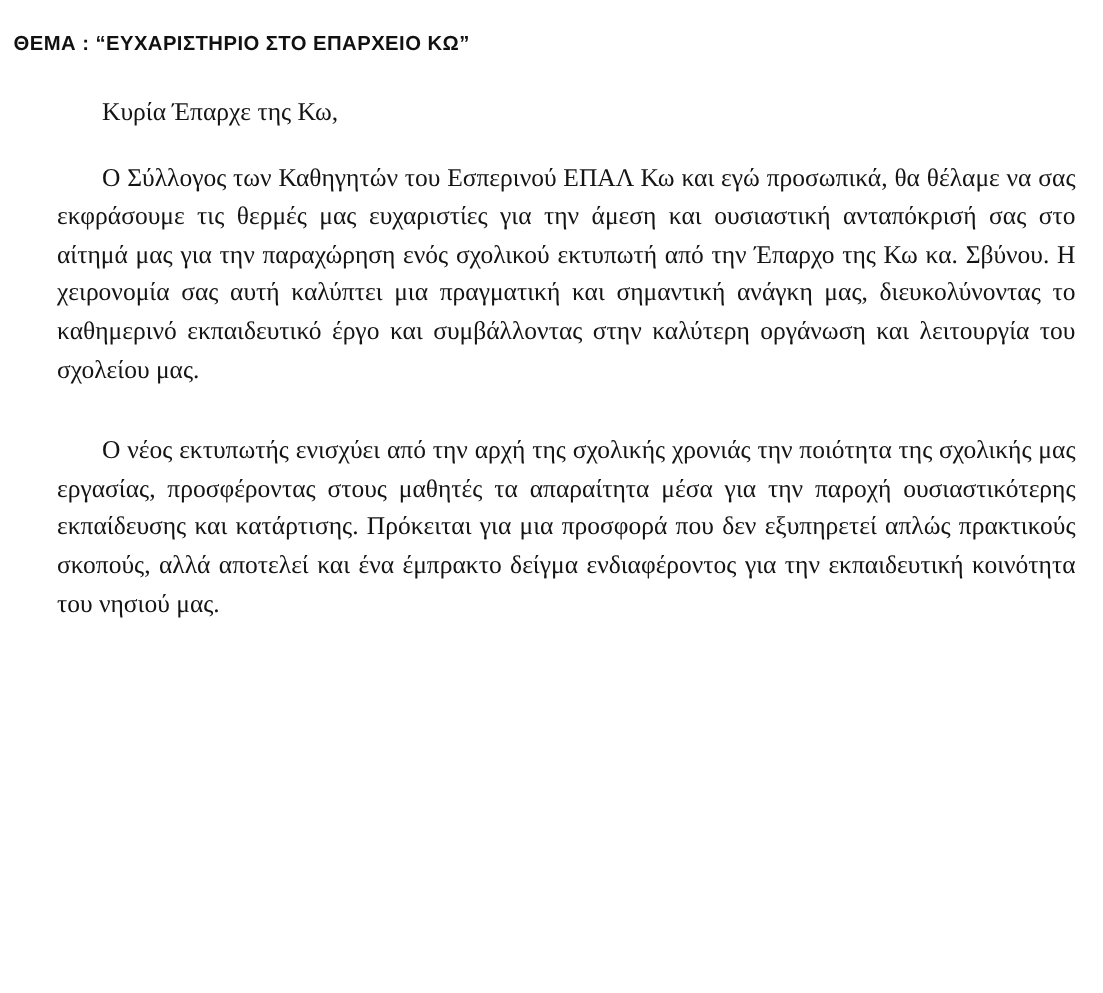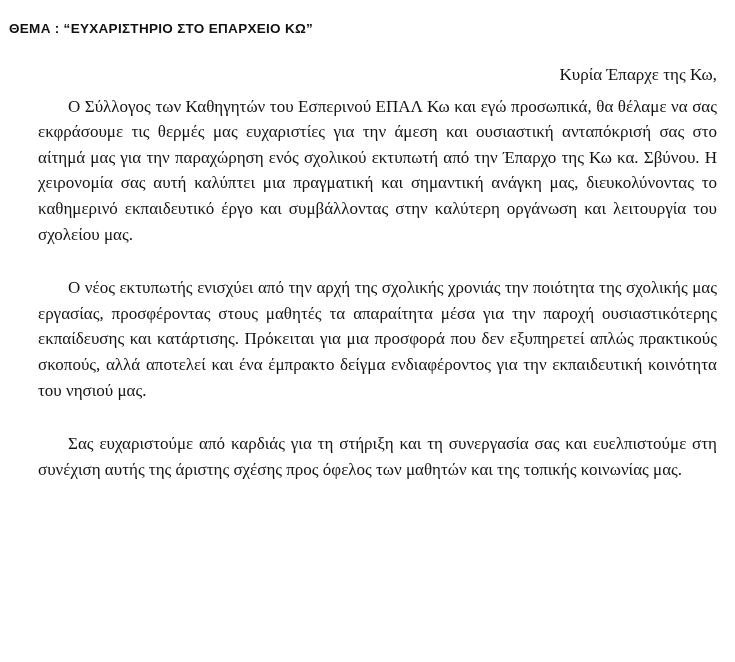--- a/index.html
+++ b/index.html
@@ -35,22 +35,22 @@
     font-size: 17px;
     line-height: 25.6px;
     text-align: justify;
     color: #141414;
   }
   .letter p {
     margin: 0 0 28px 0;
     text-indent: 30px;
   }
   .letter p.salutation {
-    margin-bottom: 6px;
-    text-align: right;
+    margin-bottom: 18px;
+    text-align: left;
   }
   .closing {
     position: absolute;
     left: 503px;
     top: 588px;
     font-family: "Liberation Sans", sans-serif;
     font-weight: bold;
     font-size: 13px;
     letter-spacing: 0.3px;
     color: #111111;
@@ -90,21 +90,20 @@
 <body>
 
 <div class="page">
 
   <div class="subject">ΘΕΜΑ : “ΕΥΧΑΡΙΣΤΗΡΙΟ ΣΤΟ ΕΠΑΡΧΕΙΟ ΚΩ”</div>
 
   <div class="letter">
     <p class="salutation">Κυρία Έπαρχε της Κω,</p>
     <p class="para">Ο Σύλλογος των Καθηγητών του Εσπερινού ΕΠΑΛ Κω και εγώ προσωπικά, θα θέλαμε να σας εκφράσουμε τις θερμές μας ευχαριστίες για την άμεση και ουσιαστική ανταπόκρισή σας στο αίτημά μας για την παραχώρηση ενός σχολικού εκτυπωτή από την Έπαρχο της Κω κα. Σβύνου. Η χειρονομία σας αυτή καλύπτει μια πραγματική και σημαντική ανάγκη μας, διευκολύνοντας το καθημερινό εκπαιδευτικό έργο και συμβάλλοντας στην καλύτερη οργάνωση και λειτουργία του σχολείου μας.</p>
     <p class="para">Ο νέος εκτυπωτής ενισχύει από την αρχή της σχολικής χρονιάς την ποιότητα της σχολικής μας εργασίας, προσφέροντας στους μαθητές τα απαραίτητα μέσα για την παροχή ουσιαστικότερης εκπαίδευσης και κατάρτισης. Πρόκειται για μια προσφορά που δεν εξυπηρετεί απλώς πρακτικούς σκοπούς, αλλά αποτελεί και ένα έμπρακτο δείγμα ενδιαφέροντος για την εκπαιδευτική κοινότητα του νησιού μας.</p>
-    <p class="para">Σας ευχαριστούμε από καρδιάς για τη στήριξη και τη συνεργασία σας και ευελπιστούμε στη συνέχιση αυτής της άριστης σχέσης προς όφελος των μαθητών και της τοπικής κοινωνίας μας.</p>
   </div>
 
   <div class="closing">Ο ΔΙΕΥΘΥΝΤΗΣ</div>
 
   <div class="signature">
     <div>GEORGIOS GIANNOULIS</div>
   </div>
 
   <div class="toolbar">
     <div class="toolbar-divider"></div>

